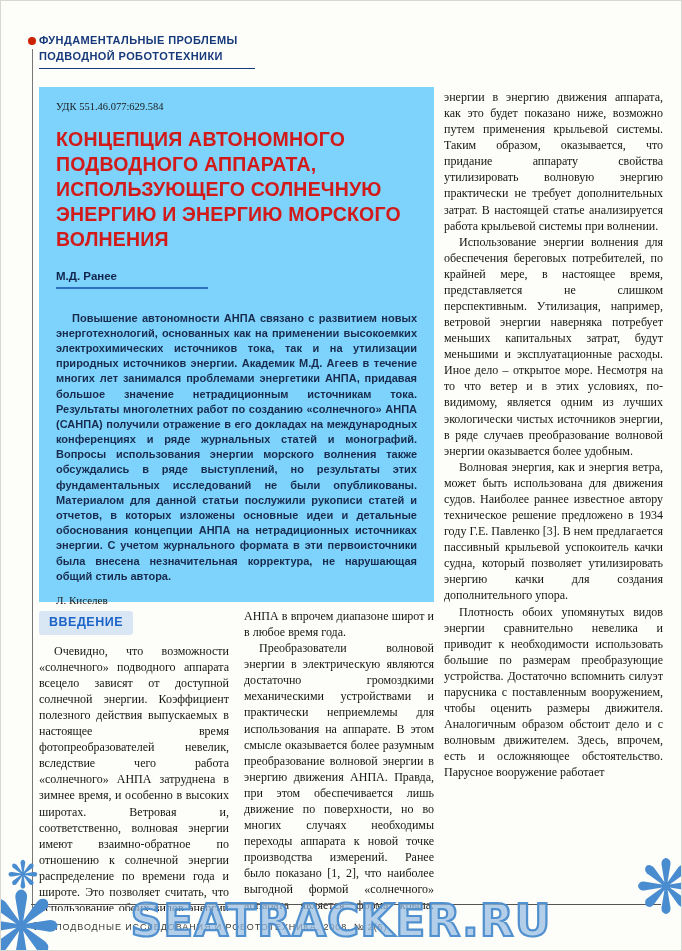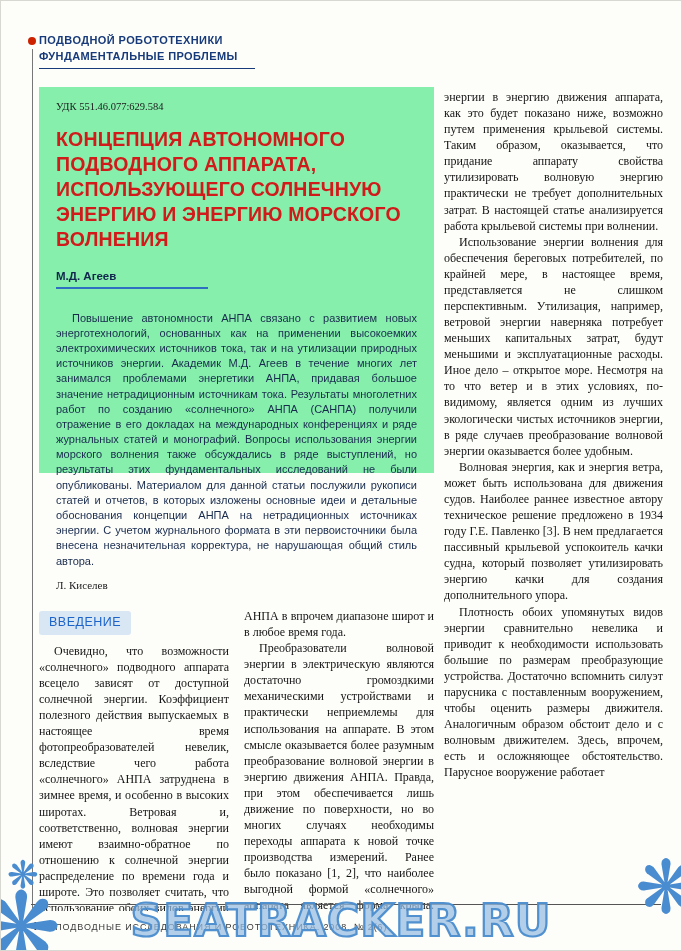--- a/index.html
+++ b/index.html
@@ -10,40 +10,40 @@
   }
   .left-rule { position:absolute; left:31px; top:48px; width:1px; height:866px; background:#777; }
 
   .kicker-wrap { position:absolute; left:38px; top:32px; width:216px;
     border-bottom:1.5px solid #173a7a; padding-bottom:3px; }
   .kicker { font-family:"Liberation Sans", sans-serif; font-weight:bold; font-size:11px;
     color:#173a7a; letter-spacing:0.4px; line-height:1.45; }
   .bullet { position:absolute; left:27px; top:36px; width:8px; height:8px; border-radius:50%;
     background:#cc2200; }
 
-  .abstract-box { position:absolute; left:38px; top:86px; width:395px; height:386px;
-    background:#86efac; padding:14px 17px 12px 17px; box-sizing:border-box;
+  .abstract-box { position:absolute; left:38px; top:86px; width:395px; height:515px;
+    background:#7dd3fc; padding:14px 17px 12px 17px; box-sizing:border-box;
     font-family:"Liberation Sans", sans-serif; }
   .udc { font-family:"Liberation Serif", serif; font-size:10.5px; color:#1a1a1a; margin:0 0 15px 0; }
   .title { font-size:19.5px; font-weight:bold; color:#d11a1a; line-height:1.28;
     margin:0 0 18px 0; letter-spacing:0.2px; }
   .author { font-size:11.5px; font-weight:bold; color:#10264d; margin:0 0 5px 0; }
   .author-rule { width:152px; height:2px; background:#2f6fc1; margin:0 0 22px 0; }
-  .abstract { font-size:11px; font-weight:normal; color:#182b4d; text-align:justify;
+  .abstract { font-size:11px; font-weight:bold; color:#182b4d; text-align:justify;
     line-height:1.38; margin:5px 0 10px 0; text-indent:16px; }
   .signature { text-align:left; font-family:"Liberation Serif", serif; font-size:11px;
     color:#1a1a1a; padding-right:6px; }
 
   .col { position:absolute; text-align:justify; font-size:12px; line-height:1.34;
     color:#141414; overflow:hidden; hyphens:auto; }
   .col1 { left:38px;  top:610px; width:190px; height:300px; }
   .col2 { left:243px; top:607px; width:190px; height:303px; }
   .col3 { left:443px; top:88px;  width:219px; height:822px; }
   .intro-heading { display:inline-block; font-family:"Liberation Sans", sans-serif;
-    font-weight:normal; font-size:12.5px; color:#1d64c9; background:#d9e6f4;
+    font-weight:bold; font-size:12.5px; color:#1d64c9; background:#d9e6f4;
     padding:3px 10px 4px 10px; border-radius:3px; margin:0 0 8px 0; letter-spacing:0.5px; }
   .body-p { margin:0; }
   .indent { text-indent:15px; }
 
   .footer { position:absolute; left:30px; right:20px; bottom:16px;
     border-top:1px solid #555; padding-top:11px; z-index:2; }
   .pagenum { font-weight:bold; font-size:12.5px; color:#222; margin-right:14px; }
   .journal { font-family:"Liberation Sans", sans-serif; font-size:9px;
     letter-spacing:0.9px; color:#3a3a3a; }
 
@@ -63,29 +63,29 @@
 </head>
 <body>
 
 <div class="page">
 
   <div class="left-rule"></div>
 
   <span class="bullet"></span>
   <header class="kicker-wrap">
     <div class="kicker">
+      <div>ФУНДАМЕНТАЛЬНЫЕ ПРОБЛЕМЫ</div>
       <div>ПОДВОДНОЙ РОБОТОТЕХНИКИ</div>
-      <div>ФУНДАМЕНТАЛЬНЫЕ ПРОБЛЕМЫ</div>
     </div>
   </header>
 
   <section class="abstract-box">
     <div class="udc">УДК 551.46.077:629.584</div>
     <h1 class="title">КОНЦЕПЦИЯ АВТОНОМНОГО ПОДВОДНОГО АППАРАТА, ИСПОЛЬЗУЮЩЕГО СОЛНЕЧНУЮ ЭНЕРГИЮ И ЭНЕРГИЮ МОРСКОГО ВОЛНЕНИЯ</h1>
-    <div class="author">М.Д. Агеев</div>
+    <div class="author">М.Д. Ранее</div>
     <div class="author-rule"></div>
     <p class="abstract">Повышение автономности АНПА связано с развитием новых энерготехнологий, основанных как на применении высокоемких электрохимических источников тока, так и на утилизации природных источников энергии. Академик М.Д. Агеев в течение многих лет занимался проблемами энергетики АНПА, придавая большое значение нетрадиционным источникам тока. Результаты многолетних работ по созданию «солнечного» АНПА (САНПА) получили отражение в его докладах на международных конференциях и ряде журнальных статей и монографий. Вопросы использования энергии морского волнения также обсуждались в ряде выступлений, но результаты этих фундаментальных исследований не были опубликованы. Материалом для данной статьи послужили рукописи статей и отчетов, в которых изложены основные идеи и детальные обоснования концепции АНПА на нетрадиционных источниках энергии. С учетом журнального формата в эти первоисточники была внесена незначительная корректура, не нарушающая общий стиль автора.</p>
     <div class="signature">Л. Киселев</div>
   </section>
 
   <section class="col col1">
     <div class="intro-heading">ВВЕДЕНИЕ</div>
     <p class="body-p indent">Очевидно, что возможности «солнечного» подводного аппарата всецело зависят от доступной солнечной энергии. Коэффициент полезного действия выпускаемых в настоящее время фотопреобразователей невелик, вследствие чего работа «солнечного» АНПА затруднена в зимнее время, и особенно в высоких широтах. Ветровая и, соответственно, волновая энергии имеют взаимно-обратное по отношению к солнечной энергии распределение по времени года и широте. Это позволяет считать, что использование обоих видов энергии повысит эффективность использования</p>
   </section>
 

